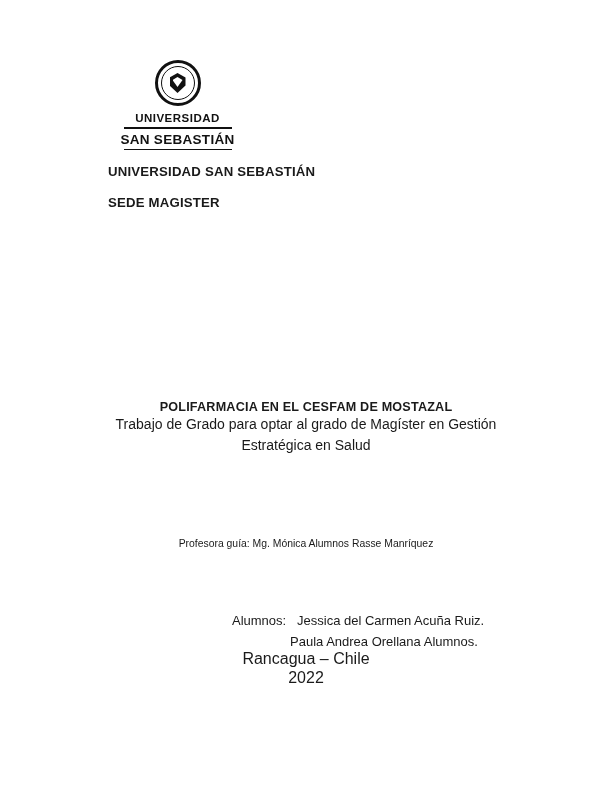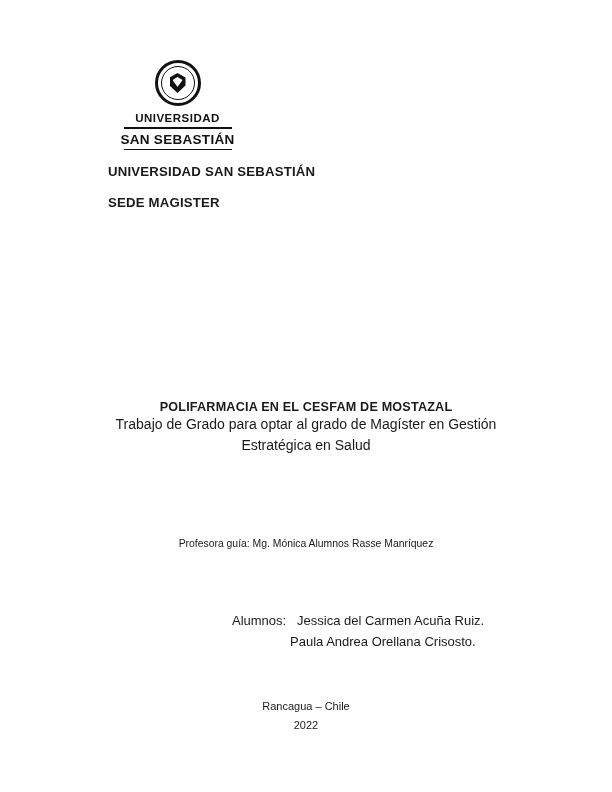--- a/index.html
+++ b/index.html
@@ -151,24 +151,24 @@
     white-space: nowrap;
   }
   .students .indent {
     padding-left: 58px;
     white-space: nowrap;
   }
   
   .footer {
     position: absolute;
     left: 86px;
-    top: 697px;
+    top: 649px;
     width: 440px;
     text-align: center;
-    font-size: 11px;
+    font-size: 16px;
     line-height: 19px;
     color: #1a1a1a;
   }
 </style>
 </head>
 <body>
 
 <div class="page">
 
   <div class="logo-block">
@@ -193,21 +193,21 @@
     <div class="doc-subtitle">Trabajo de Grado para optar al grado de Magíster en Gestión Estratégica en Salud</div>
   </div>
 
   <div class="advisor">Profesora guía: Mg. Mónica Alumnos Rasse Manríquez</div>
 
   <div class="students">
     <div class="lead">
       <span>Alumnos:&nbsp;&nbsp;</span>
       <span>Jessica del Carmen Acuña Ruiz.</span>
     </div>
-    <div class="indent">Paula Andrea Orellana Crisosto.</div>
+    <div class="indent">Paula Andrea Orellana Alumnos.</div>
   </div>
 
   <div class="footer">
     <div>Rancagua – Chile</div>
     <div>2022</div>
   </div>
 
 </div>
 
 </body></html>

